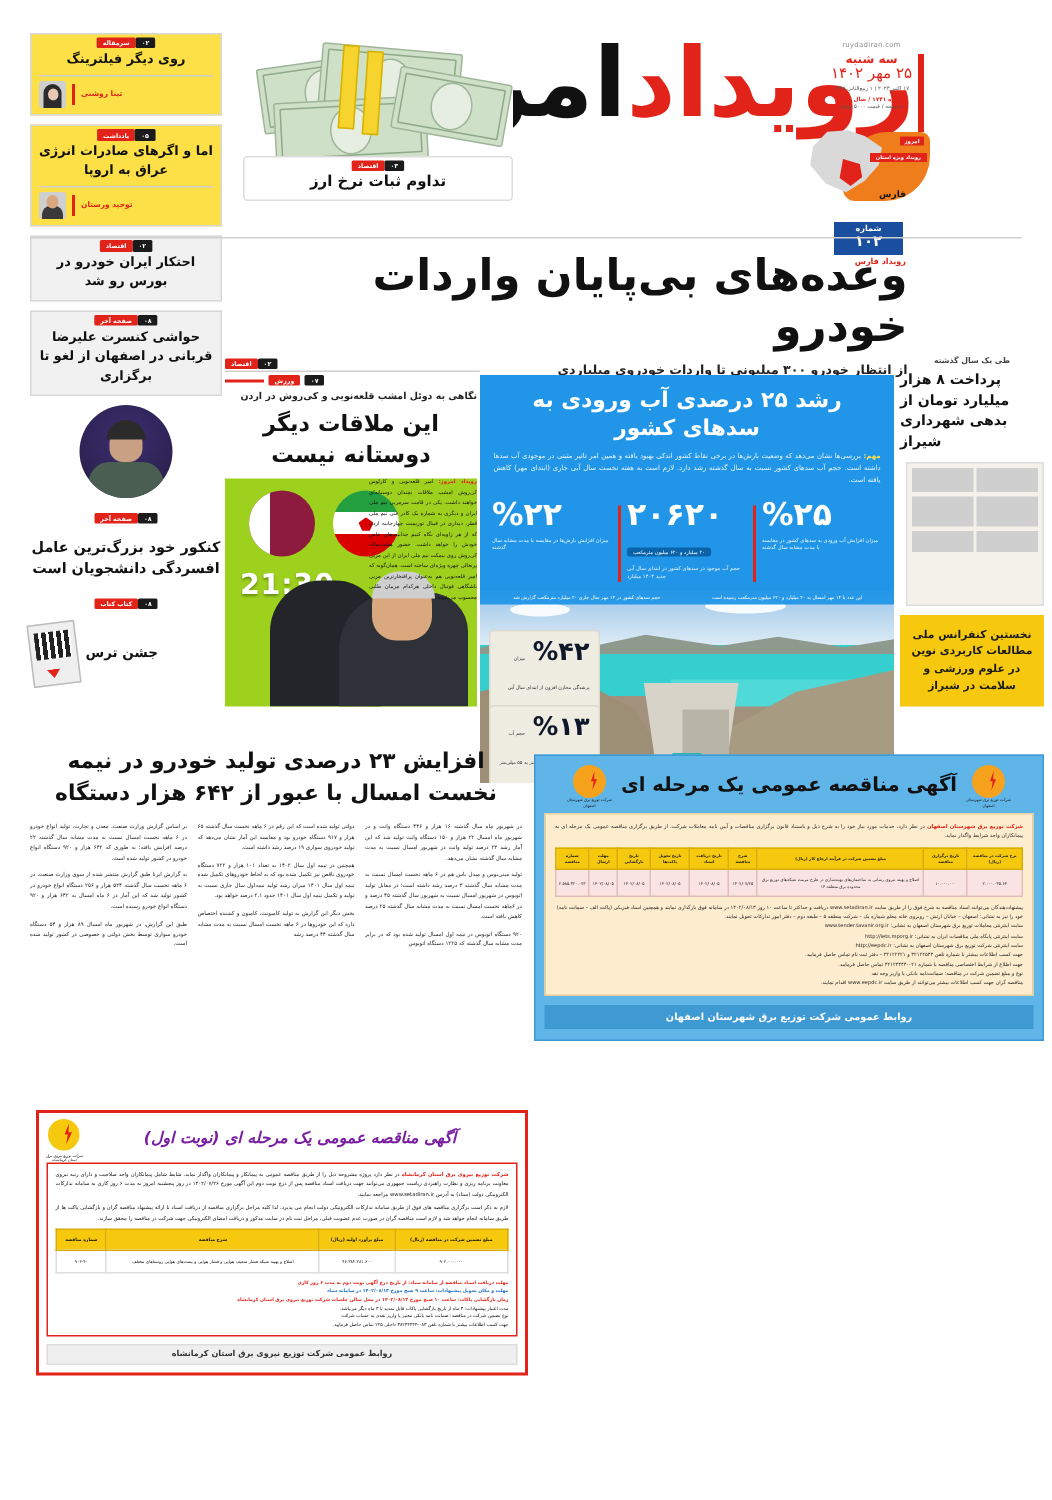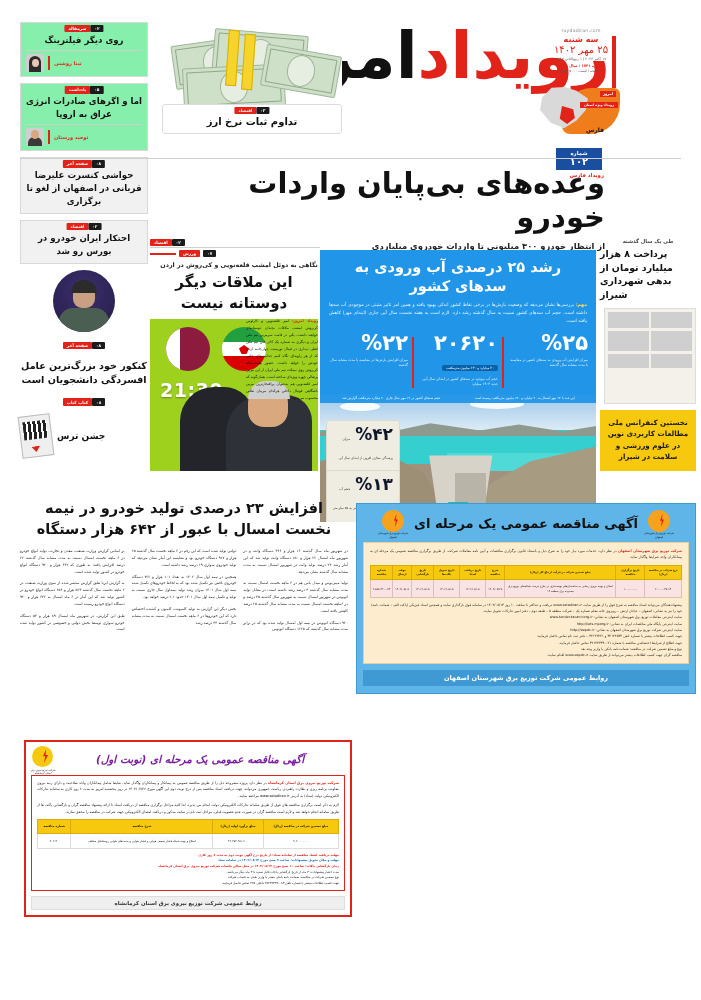--- a/index.html
+++ b/index.html
@@ -13,21 +13,21 @@
   .rtl{direction:rtl;}
   .ctr{text-align:center;}
   .red{color:#e2231a;}
   .tag{display:inline-block;background:#e2231a;color:#fff;font-size:4.2px;
        padding:1.2px 4px;border-radius:1px;vertical-align:middle;font-weight:bold;}
   .tagdark{display:inline-block;background:#1b1b1b;color:#fff;font-size:4.2px;
        padding:1.2px 4px;border-radius:1px;vertical-align:middle;font-weight:bold;}
 
   
   .lsb{left:20px;top:22px;width:128px;}
-  .opbox{background:#86efac;border:1px solid #d8d8d8;margin-bottom:6px;
+  .opbox{background:#fde047;border:1px solid #d8d8d8;margin-bottom:6px;
          padding:4px 5px 4px;position:relative;}
   .opbox .tagrow{position:absolute;top:-5px;left:50%;transform:translateX(-50%);
          white-space:nowrap;}
   .opbox h3{margin:7px 0 4px;font-size:8.6px;line-height:1.45;text-align:center;
          font-weight:bold;color:#111;}
   .authrow{display:flex;align-items:center;justify-content:flex-end;gap:4px;
          border-top:1px solid #cfcfcf;padding-top:3px;margin-top:3px;}
   .authname{font-size:5px;color:#e2231a;font-weight:bold;}
   .bar{width:2px;height:14px;background:#e2231a;}
   .avatar{width:18px;height:18px;border-radius:2px;background:#cfcfcf;
@@ -144,21 +144,21 @@
   .hug-hair{position:absolute;left:74px;bottom:72px;width:42px;height:18px;background:#cfcfcf;
       border-radius:20px 20px 0 0;}
 
   
   .water{left:320px;top:250px;width:276px;background:#2196e8;color:#fff;}
   .water h2{margin:0;padding:8px 8px 0;font-size:14.5px;line-height:1.3;text-align:center;font-weight:bold;}
   .water .lede{padding:5px 9px 6px;font-size:4.6px;line-height:1.75;text-align:justify;color:#eaf6ff;}
   .water .lede b{color:#ffe14d;}
   .statrow{display:flex;justify-content:space-between;align-items:flex-start;
       padding:2px 8px 6px;gap:4px;position:relative;}
-  .stat{flex:1;text-align:right;position:relative;}
+  .stat{flex:1;text-align:left;position:relative;}
   .stat .v{font-size:21px;font-weight:bold;letter-spacing:-.5px;line-height:1;}
   .stat .c{font-size:3.5px;line-height:1.6;margin-top:4px;color:#e9f5ff;}
   .stat .pill{display:inline-block;background:#0a63a8;color:#fff;font-size:3.4px;
       padding:1px 4px;border-radius:2px;margin-top:3px;}
   .vsep{width:2px;background:#e2231a;align-self:stretch;margin-top:4px;}
   .damphoto{width:276px;height:128px;position:relative;overflow:hidden;
       background:linear-gradient(180deg,#bcd9ef 0 26%,#2fd0c8 26% 46%,#a2927d 46% 100%);}
   .sky{position:absolute;left:0;top:0;width:100%;height:28%;
       background:linear-gradient(180deg,#9cc6e8,#dcebf6);}
   .cloud{position:absolute;background:#fff;border-radius:50%;opacity:.9;}
@@ -279,30 +279,30 @@
       <h3>اما و اگرهای صادرات انرژی عراق به اروپا</h3>
       <div class="authrow">
         <span class="authname">توحید ورستان</span>
         <span class="bar"></span>
         <span class="avatar m"></span>
       </div>
     </div>
 
     <div class="newsbox">
       <div class="tagrow">
-        <span class="tagdark">۰۸</span><span class="tag">صفحه آخر</span>
-      </div>
-      <h3>حواشی کنسرت علیرضا قربانی در اصفهان از لغو تا برگزاری</h3>
+        <span class="tagdark">۰۲</span><span class="tag">اقتصاد</span>
+      </div>
+      <h3>احتکار ایران خودرو در بورس رو شد</h3>
     </div>
 
     <div class="newsbox">
       <div class="tagrow">
-        <span class="tagdark">۰۲</span><span class="tag">اقتصاد</span>
-      </div>
-      <h3>احتکار ایران خودرو در بورس رو شد</h3>
+        <span class="tagdark">۰۸</span><span class="tag">صفحه آخر</span>
+      </div>
+      <h3>حواشی کنسرت علیرضا قربانی در اصفهان از لغو تا برگزاری</h3>
     </div>
 
     <div style="margin-top:2px">
       <div class="photoround">
         <span class="body"></span>
         <span class="head"></span>
         <span class="hair"></span>
       </div>
       <div class="ctr" style="margin-top:3px">
         <span class="tagdark">۰۸</span><span class="tag">صفحه آخر</span>

